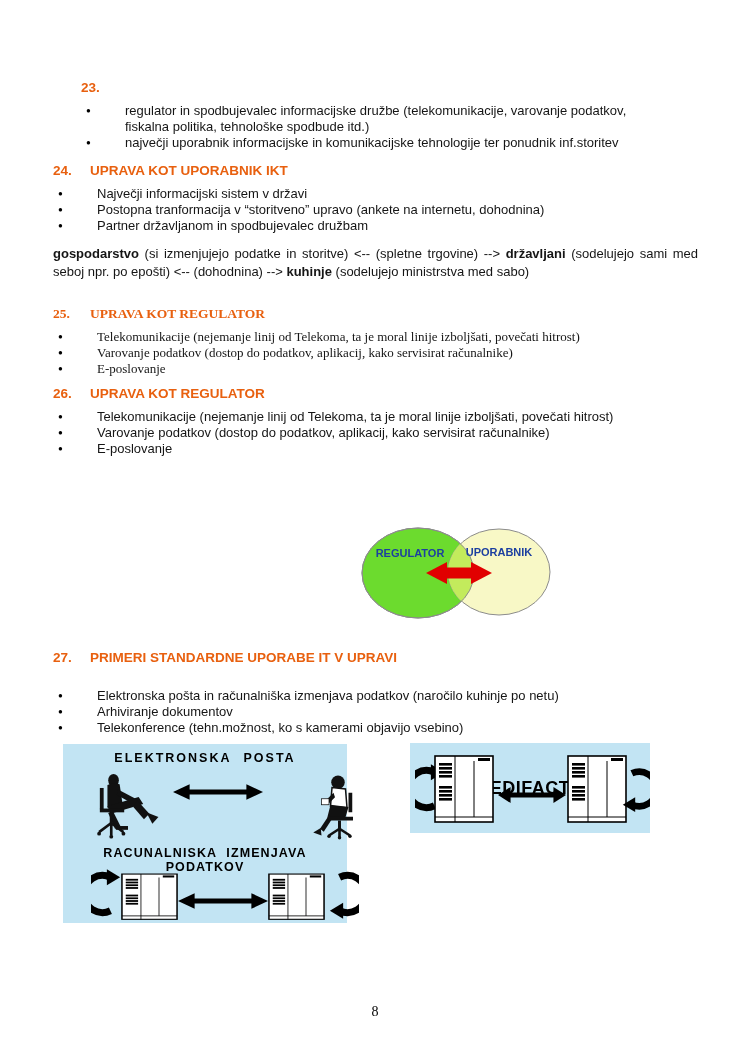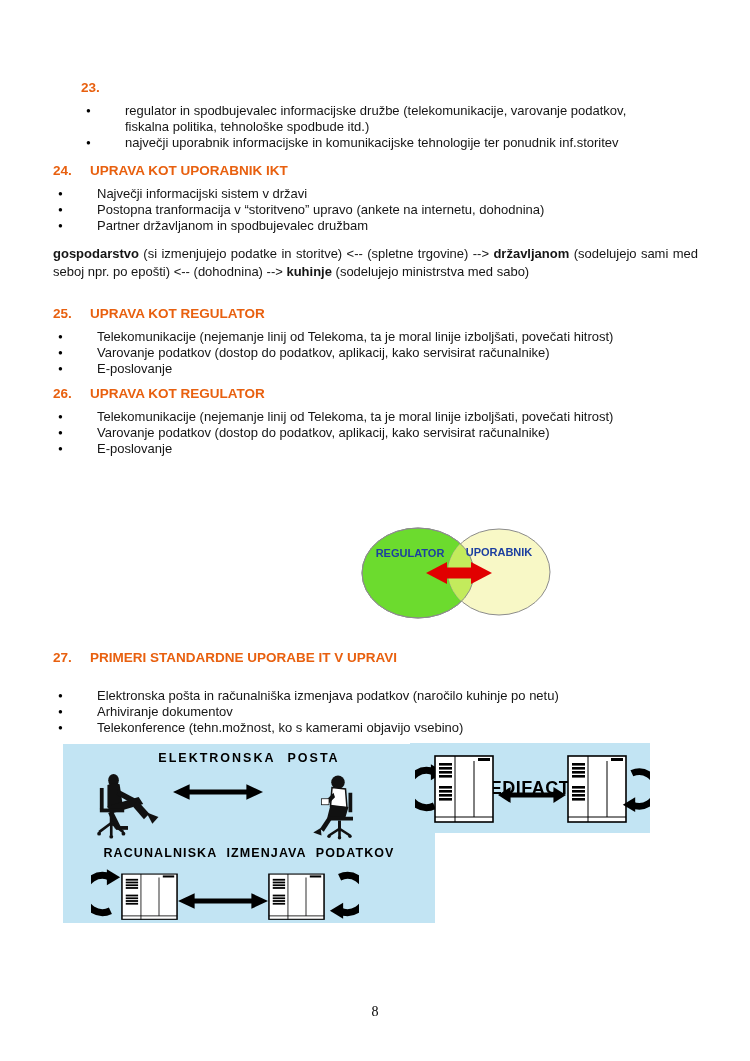--- a/index.html
+++ b/index.html
@@ -13,31 +13,31 @@
               color:var(--heading-color,#E8600F); }
   .sec-num { width:37px; flex:none; }
   .bullets { margin-top:8px; }
   .bullet-row { display:flex; font-size:13px; line-height:16.2px; }
   .dot { flex:none; width:44px; padding-left:5px; font-size:8px; line-height:16.2px; color:#000; }
   .btext { flex:1; white-space:pre-wrap; }
   #sec23 { top:80px;margin-left:28px; }
   #sec24 { top:163px; }
   #para  { position:absolute; left:53px; top:245px; width:645px;
            font-size:13px; line-height:18px; text-align:justify; }
-  #sec25 { top:306px; }
+  #sec25 { top:306px;font-family:Liberation Serif, serif; }
   #sec26 { top:386px; }
   #venn-title { position:absolute; left:310px; top:468px; width:296px; text-align:center;
                 font-family:"DejaVu Sans", sans-serif; font-weight:bold;
                 font-size:16.5px; line-height:19px; color:#000; }
   #venn-svg { position:absolute; left:355px; top:521px; }
   .venn-label { font-family:"Liberation Sans", sans-serif; font-weight:bold; font-size:11px; }
   #sec27 { top:650px; }
   #sec27 .bullets { margin-top:23px; }
   .figure { position:absolute; background:var(--figure-bg,#C2E4F3); }
-  #fig-left  { left:63px;  top:744px; width:372px; height:179px; }
+  #fig-left  { left:63px;  top:744px; width:284px; height:179px; }
   #fig-right { left:410px; top:743px; width:240px; height:90px; }
   .fig-el { position:absolute; }
   .fig-title { position:absolute; left:0; right:0; text-align:center; color:#000;
                font-weight:bold; font-size:12.5px; letter-spacing:2px; word-spacing:7px;
                font-family:"Liberation Sans", sans-serif; }
   #fig-left-title2 { letter-spacing:1.1px; word-spacing:5px; }
   #edifact-title { font-size:18px; letter-spacing:0.5px; word-spacing:normal;margin-top:32px; }
   .mirror { transform:rotate(180deg); }
   #page-num { position:absolute; left:0; right:0; top:1004px; text-align:center;
               font-family:"Liberation Serif", serif; font-size:14px; color:#000; }
@@ -78,21 +78,21 @@
           <span class="dot">●</span>
           <span class="btext">Postopna tranformacija v “storitveno” upravo (ankete na internetu, dohodnina)</span>
         </div>
         <div class="bullet-row">
           <span class="dot">●</span>
           <span class="btext">Partner državljanom in spodbujevalec družbam</span>
         </div>
       </div>
   </div>
 
-  <p id="para"><b>gospodarstvo</b><span> (si izmenjujejo podatke in storitve) &lt;-- (spletne trgovine) --&gt; </span><b>državljanom</b><span> (sodelujejo sami med seboj npr. po epošti) &lt;-- (dohodnina) --&gt; </span><b>kuhinje</b><span> (sodelujejo ministrstva med sabo)</span></p>
+  <p id="para"><b>gospodarstvo</b><span> (si izmenjujejo podatke in storitve) &lt;-- (spletne trgovine) --&gt; </span><b>državljani</b><span> (sodelujejo sami med seboj npr. po epošti) &lt;-- (dohodnina) --&gt; </span><b>kuhinje</b><span> (sodelujejo ministrstva med sabo)</span></p>
 
   <div class="sec" id="sec25">
     <div class="sec-head">
       <span class="sec-num">25.</span>
       <span>UPRAVA KOT REGULATOR</span>
     </div>
     <div class="bullets">
         <div class="bullet-row">
           <span class="dot">●</span>
           <span class="btext">Telekomunikacije (nejemanje linij od Telekoma, ta je moral linije izboljšati, povečati hitrost)</span>

